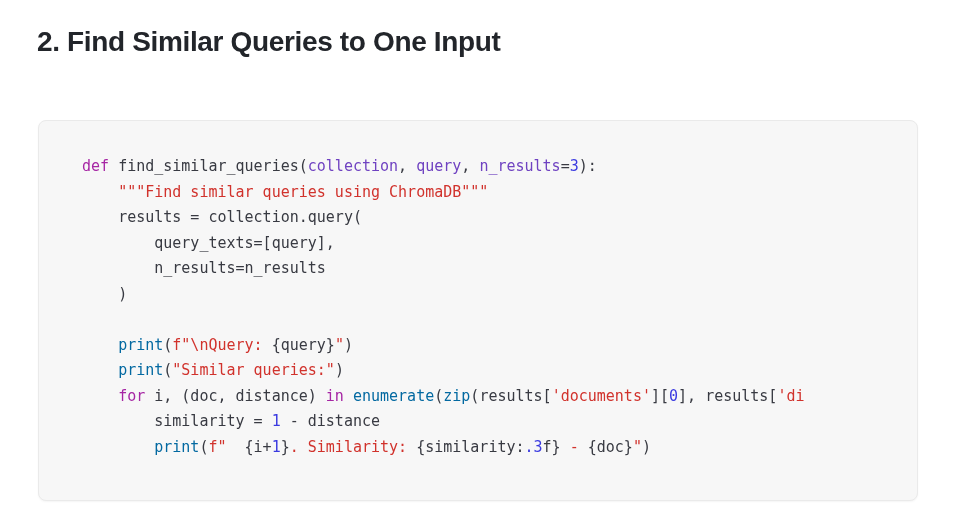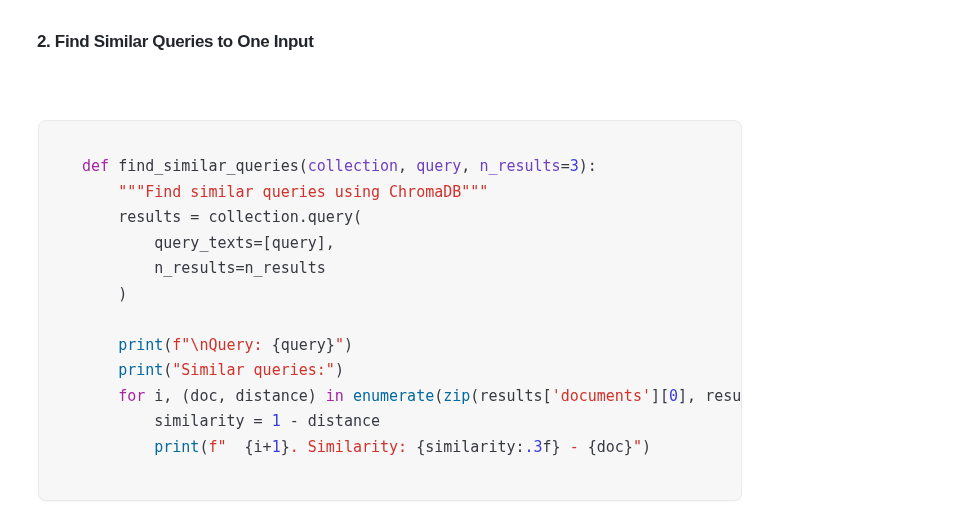--- a/index.html
+++ b/index.html
@@ -17,32 +17,32 @@
     position: relative;
     width: 960px;
     height: 527px;
     box-sizing: border-box;
   }
   .section-heading {
     position: absolute;
     left: 37px;
     top: 27px;
     font-family: "Liberation Sans", sans-serif;
-    font-size: 17px;
+    font-size: 28px;
     font-weight: bold;
     color: #22252a;
     letter-spacing: -0.35px;
     line-height: 30px;
     white-space: nowrap;
   }
   .code-card {
     position: absolute;
     left: 38px;
     top: 120px;
-    width: 704px;
+    width: 880px;
     height: 381px;
     box-sizing: border-box;
     background: #f7f7f7;
     border: 1px solid #eaeaea;
     border-radius: 8px;
     box-shadow: 0 1px 2px rgba(0,0,0,0.045);
     overflow: hidden;
   }
   .code-scroll {
     position: absolute;

